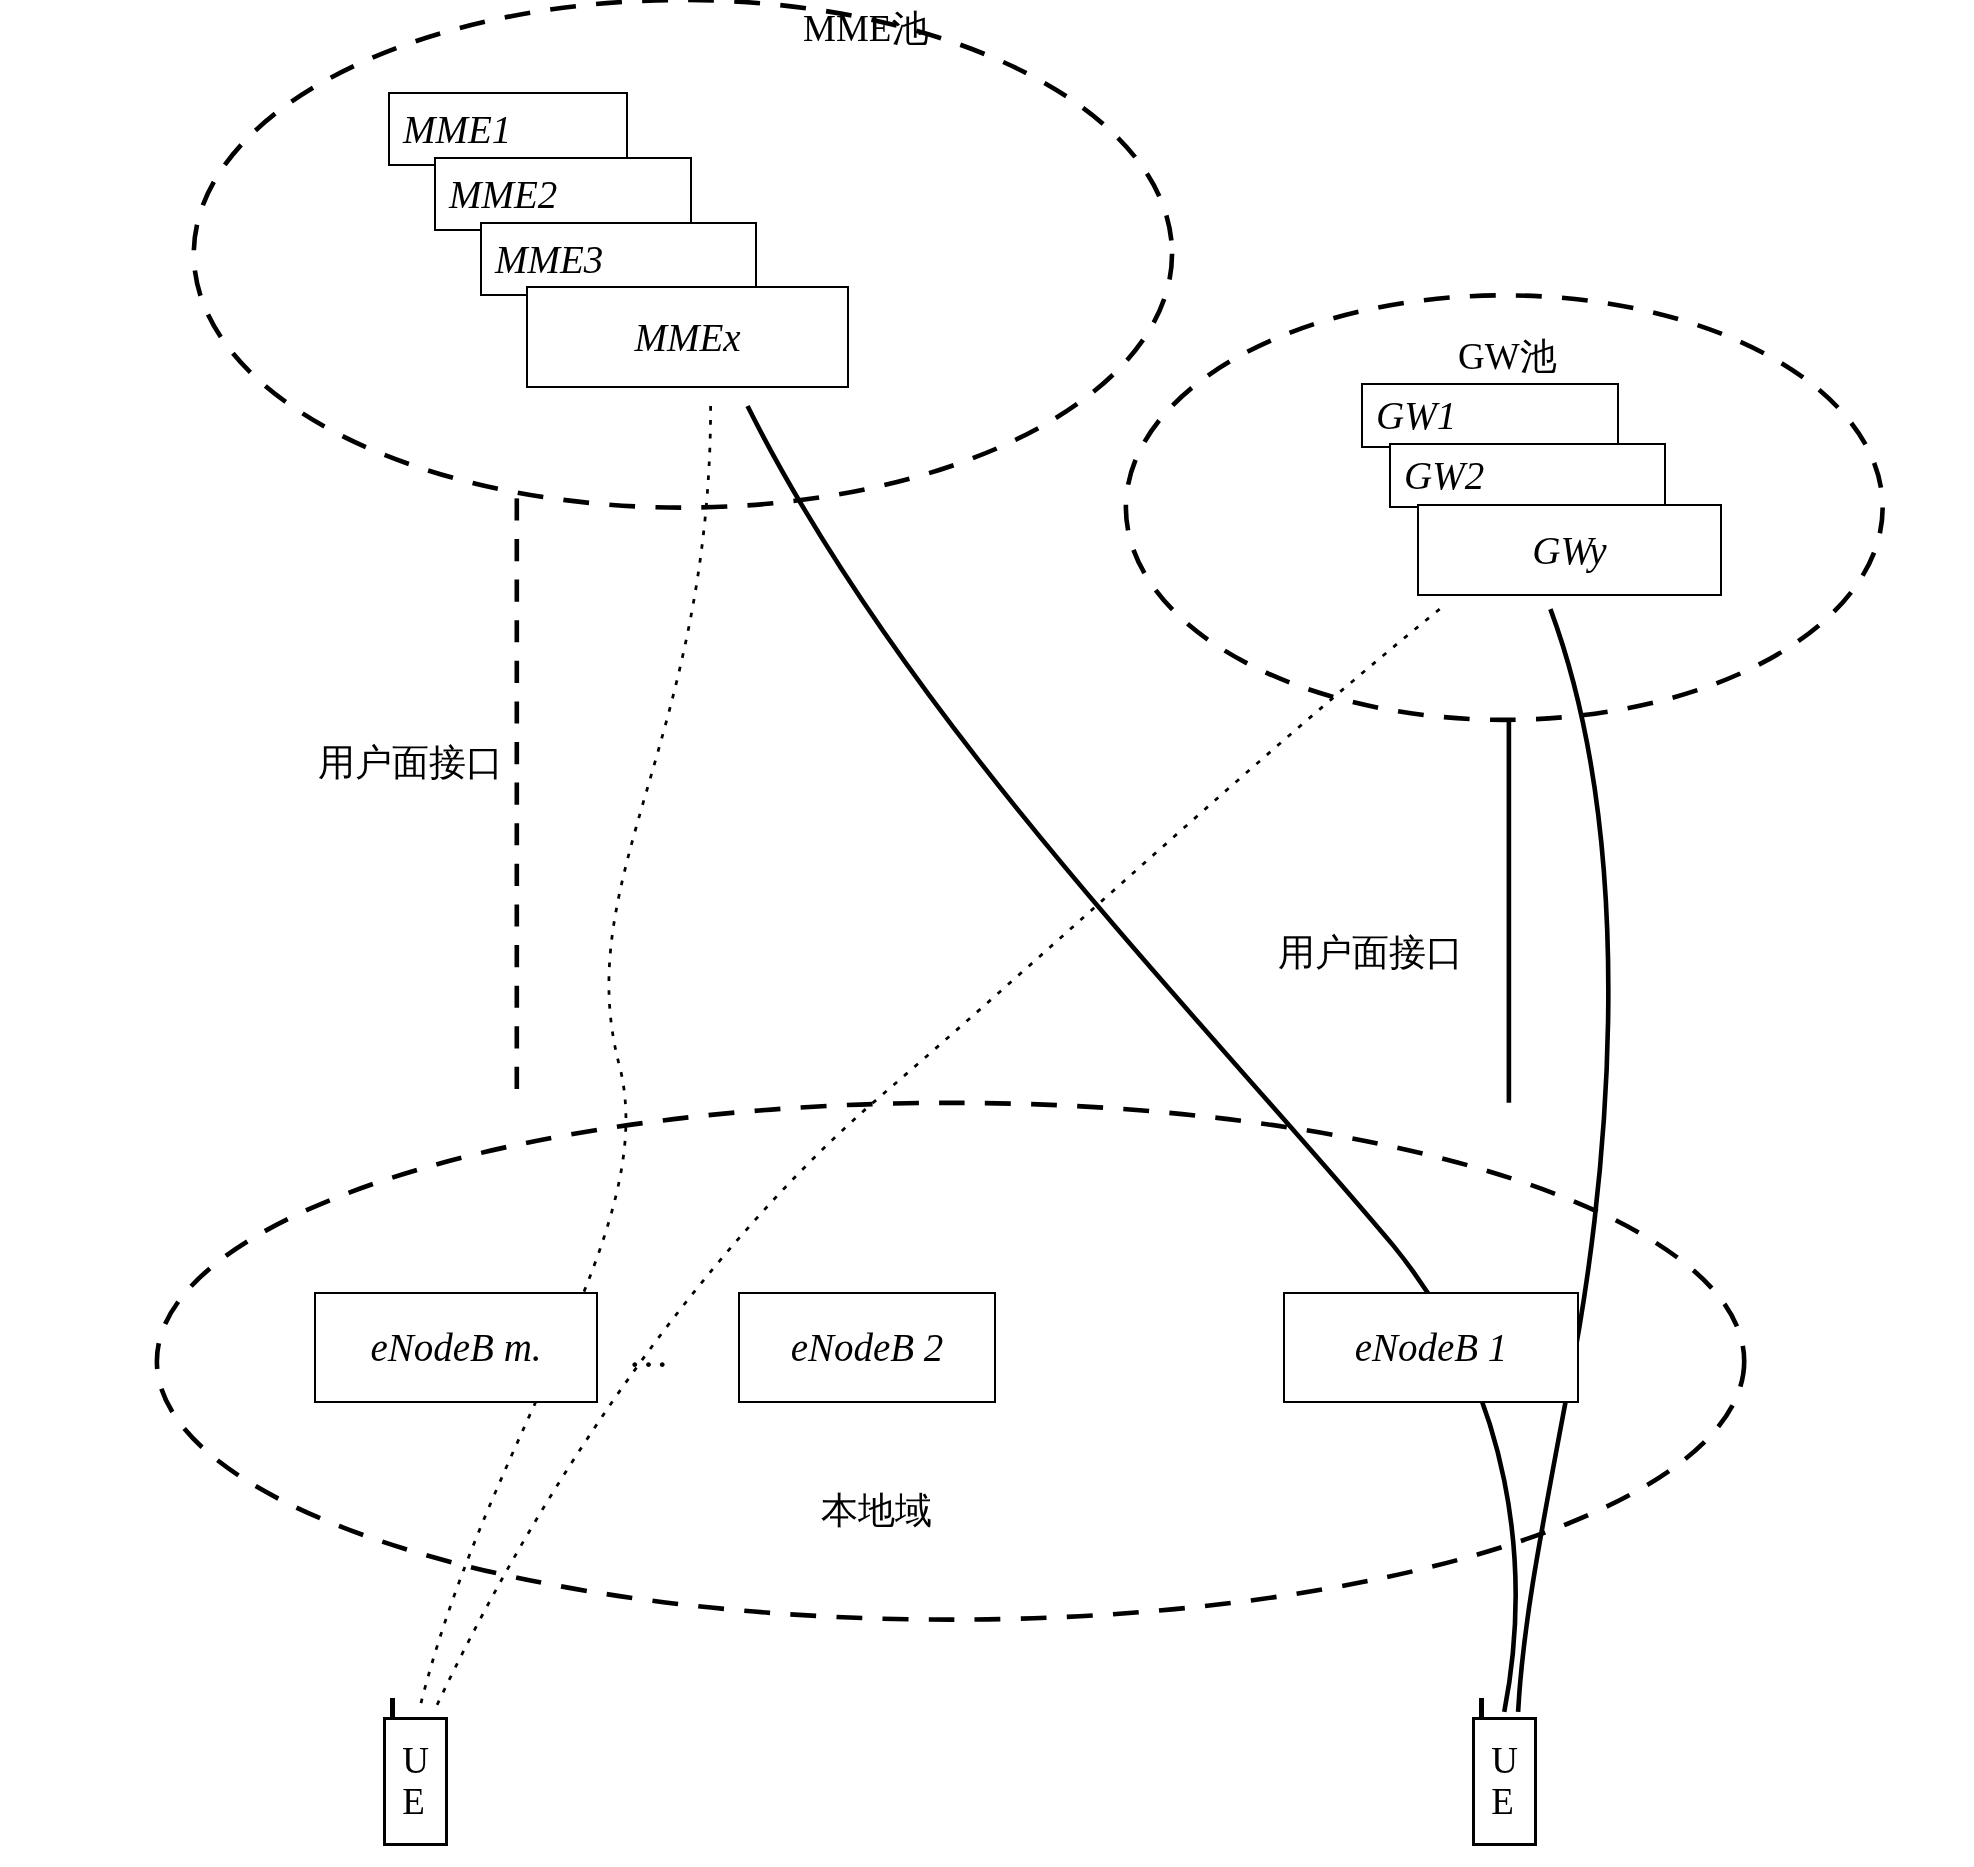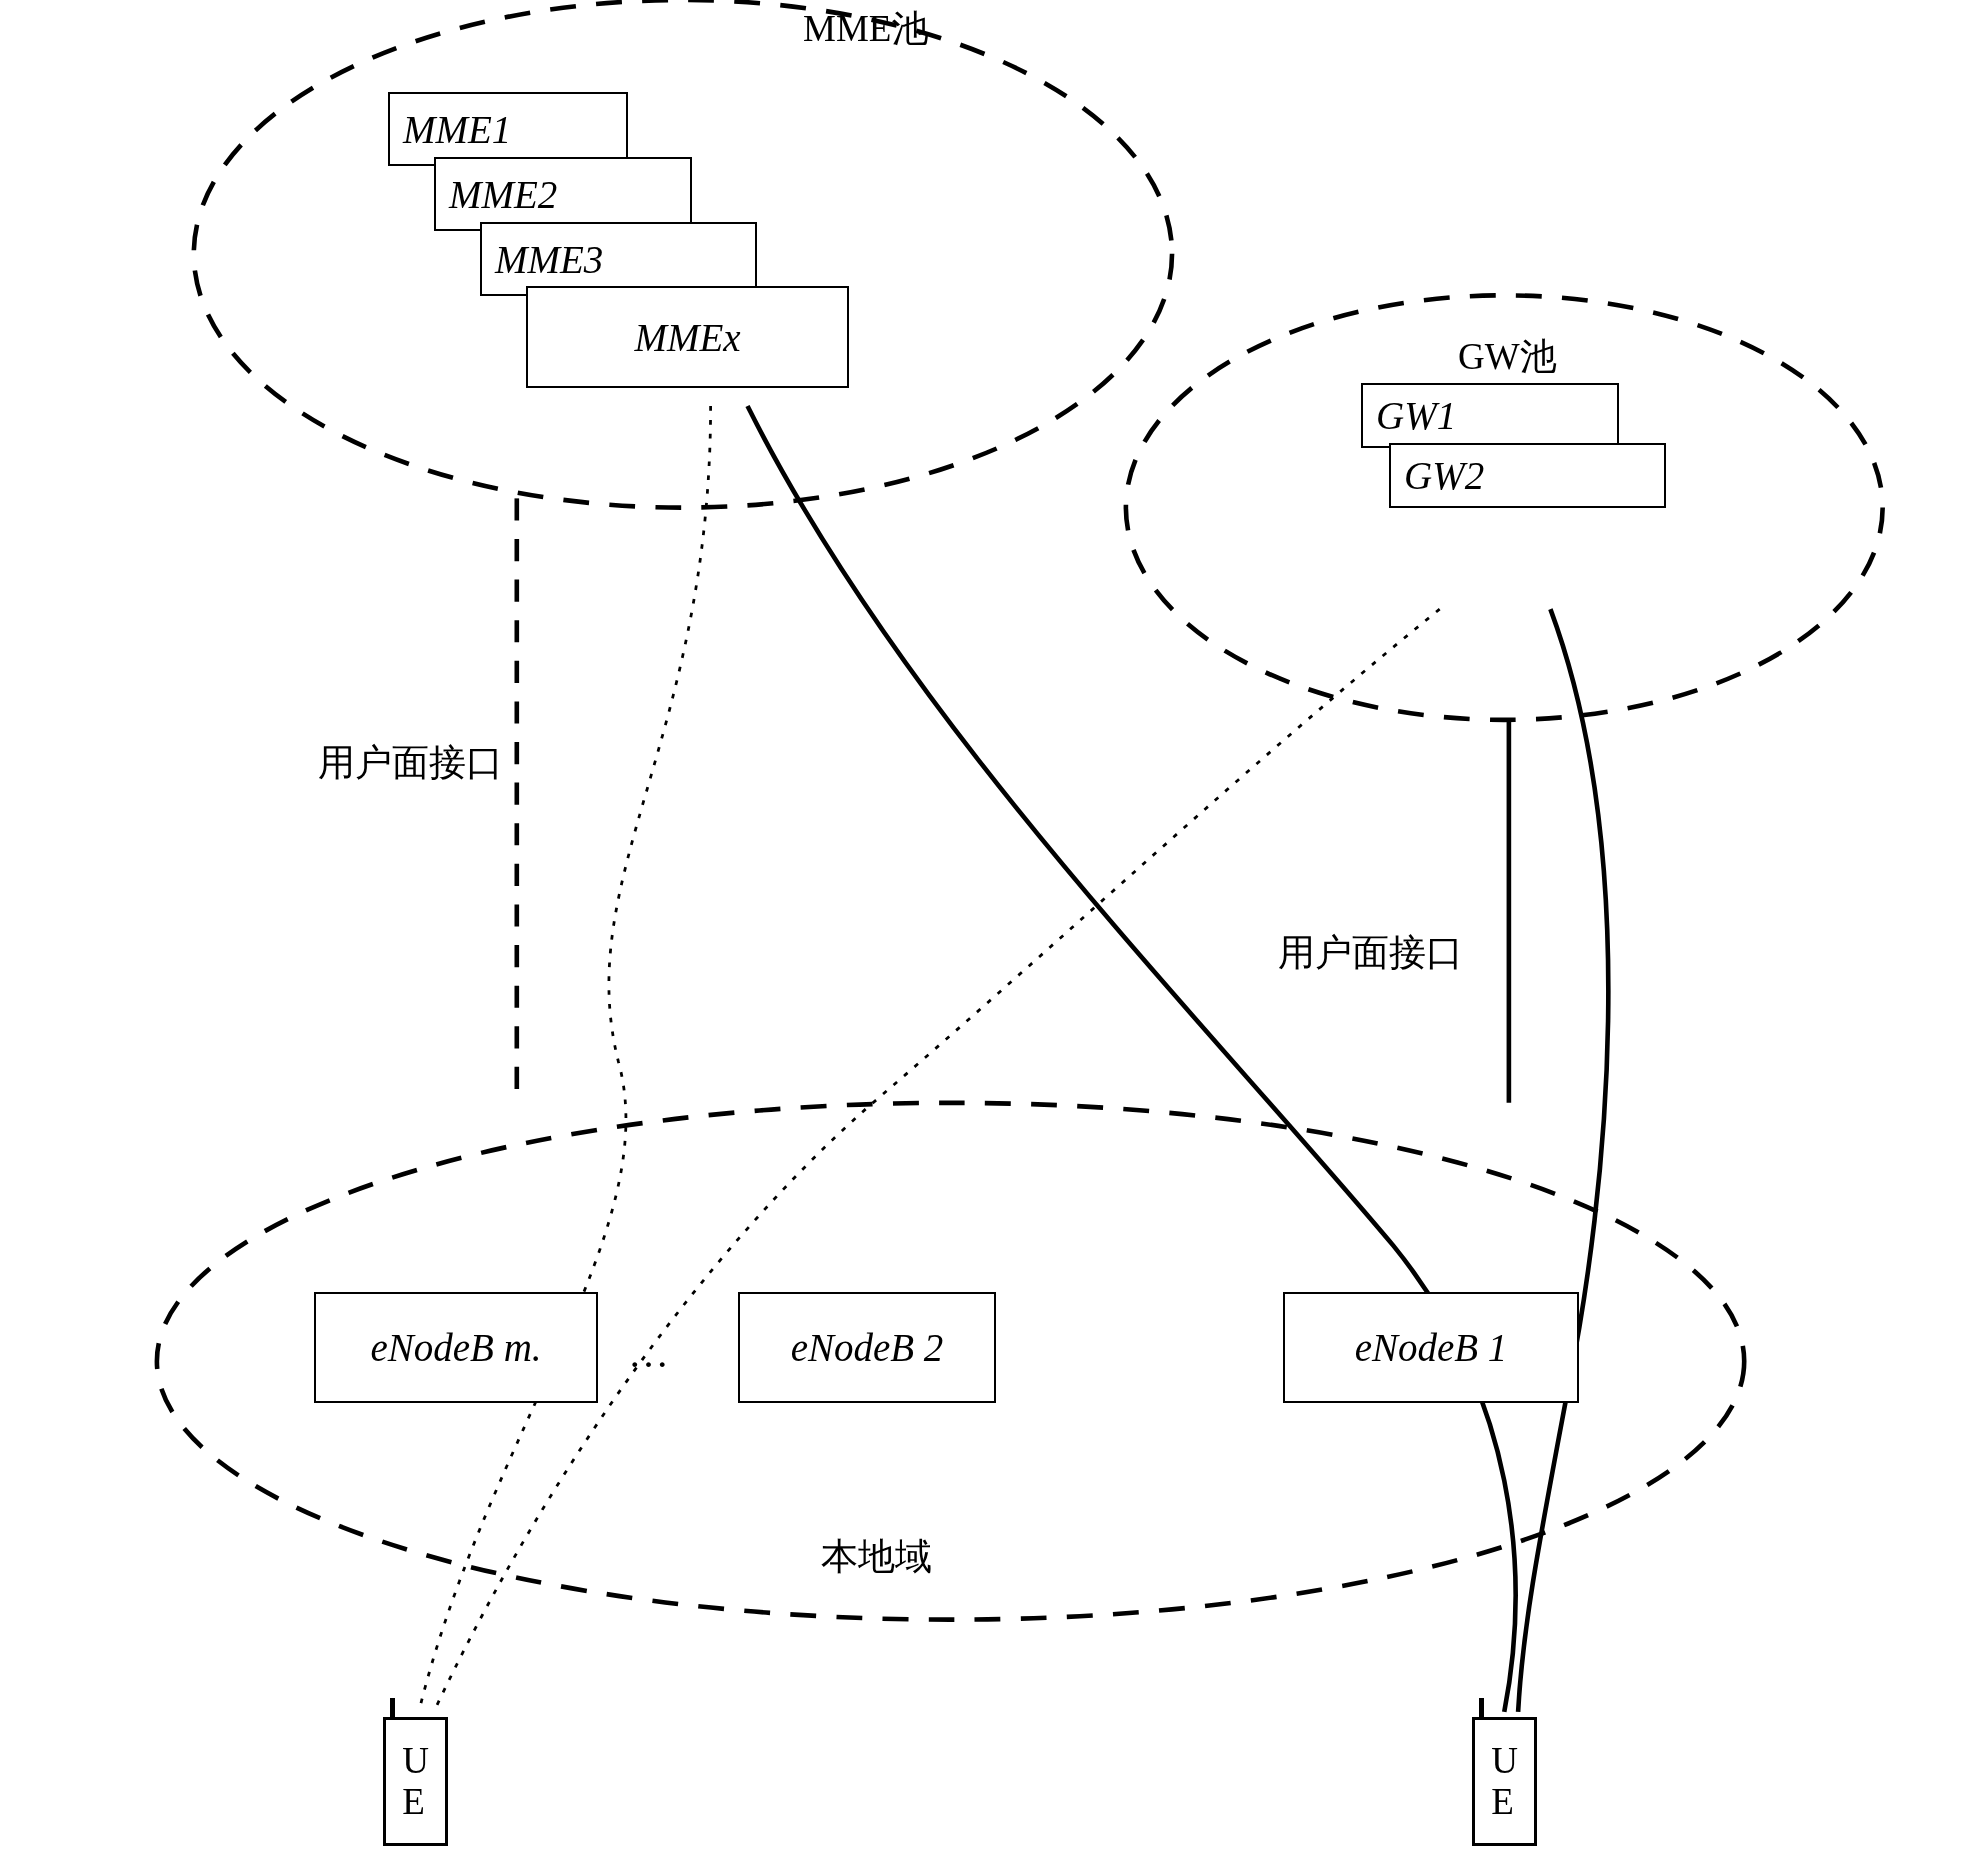--- a/index.html
+++ b/index.html
@@ -78,30 +78,31 @@
 
   <div class="box" style="left:388px; top:92px; width:240px; height:74px; justify-content:flex-start;">MME1</div>
   <div class="box" style="left:434px; top:157px; width:258px; height:74px; justify-content:flex-start;">MME2</div>
   <div class="box" style="left:480px; top:222px; width:277px; height:74px; justify-content:flex-start;">MME3</div>
   <div class="box" style="left:526px; top:286px; width:323px; height:102px;">MMEx</div>
 
   <div class="label" style="left:1458px; top:332px;">GW池</div>
 
   <div class="box" style="left:1361px; top:383px; width:258px; height:65px; justify-content:flex-start;">GW1</div>
   <div class="box" style="left:1389px; top:443px; width:277px; height:65px; justify-content:flex-start;">GW2</div>
+  <div class="box" style="left:1417px; top:504px; width:305px; height:92px;">GWy</div>
 
   <div class="label" style="left:318px; top:738px;">用户面接口</div>
   <div class="label" style="left:1278px; top:928px;">用户面接口</div>
 
   <div class="box" style="left:314px; top:1292px; width:284px; height:111px;">eNodeB m.</div>
   <div class="label" style="left:628px; top:1329px; font-size:41px;">…</div>
   <div class="box" style="left:738px; top:1292px; width:258px; height:111px;">eNodeB 2</div>
   <div class="box" style="left:1283px; top:1292px; width:296px; height:111px;">eNodeB 1</div>
 
-  <div class="label" style="left:821px; top:1486px;margin-top:46px;">本地域</div>
+  <div class="label" style="left:821px; top:1486px;">本地域</div>
 
   <div class="ue" style="left:383px; top:1717px;">
     <span>U<br>E</span>
   </div>
   <div class="ue" style="left:1472px; top:1717px;">
     <span>U<br>E</span>
   </div>
 
 </div>
 

